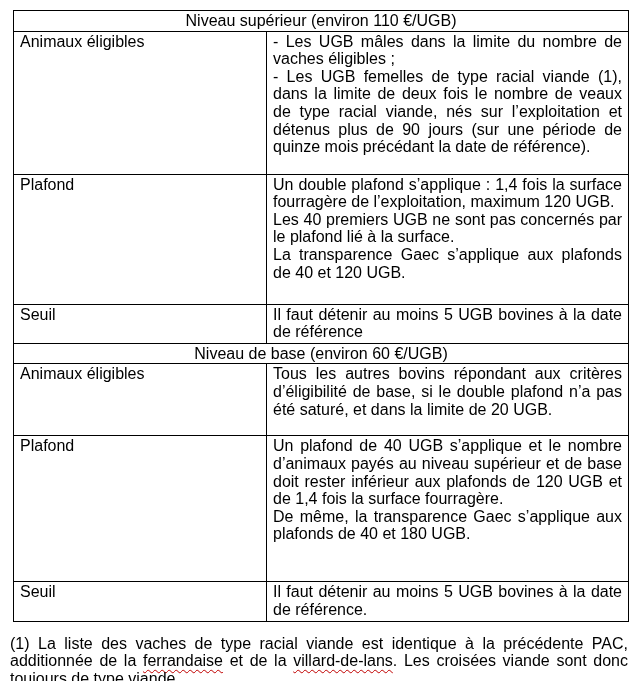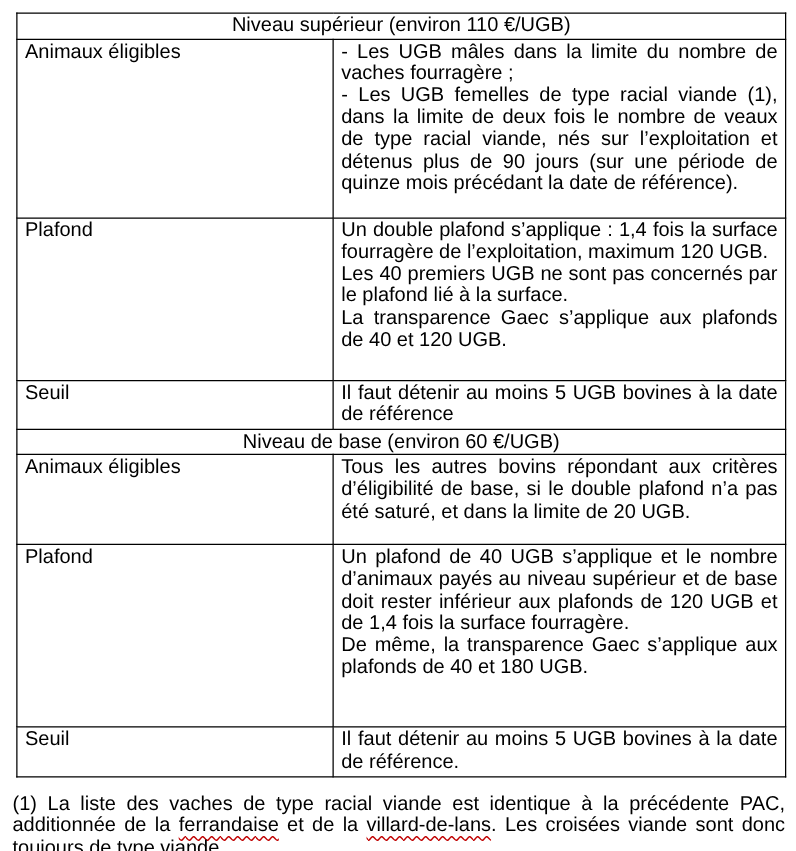--- a/index.html
+++ b/index.html
@@ -74,21 +74,21 @@
         <col class="c2">
       </colgroup>
     <tbody>
   <tr class="section-header-row">
     <td colspan="2" class="section-header">Niveau supérieur (environ 110 €/UGB)</td>
   </tr>
 
   <tr class="data-row">
     <td class="label-cell">Animaux éligibles</td>
     <td class="content-cell">
-            <p>- Les UGB mâles dans la limite du nombre de vaches fourragère ;</p>
+            <p>- Les UGB mâles dans la limite du nombre de vaches éligibles ;</p>
             <p>- Les UGB femelles de type racial viande (1), dans la limite de deux fois le nombre de veaux de type racial viande, nés sur l’exploitation et détenus plus de 90 jours (sur une période de quinze mois précédant la date de référence).</p>
           </td>
   </tr>
 
   <tr class="data-row">
     <td class="label-cell">Plafond</td>
     <td class="content-cell">
             <p>Un double plafond s’applique : 1,4 fois la surface fourragère de l’exploitation, maximum 120 UGB.</p>
             <p>Les 40 premiers UGB ne sont pas concernés par le plafond lié à la surface.</p>
             <p>La transparence Gaec s’applique aux plafonds de 40 et 120 UGB.</p>

